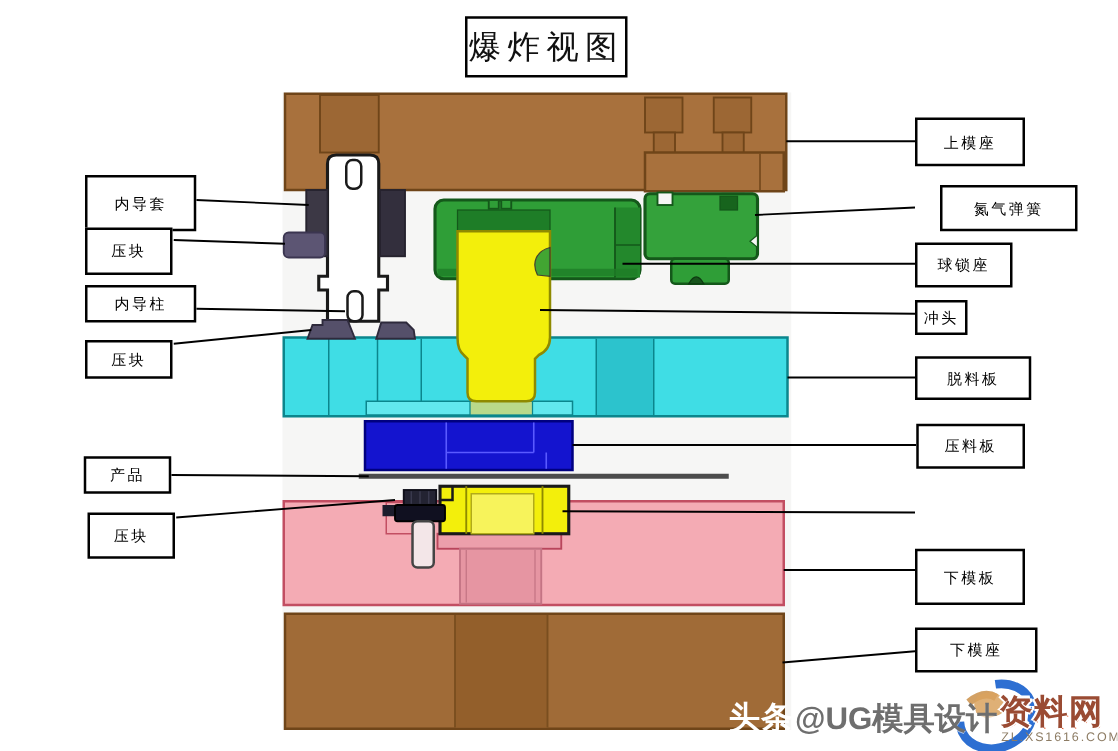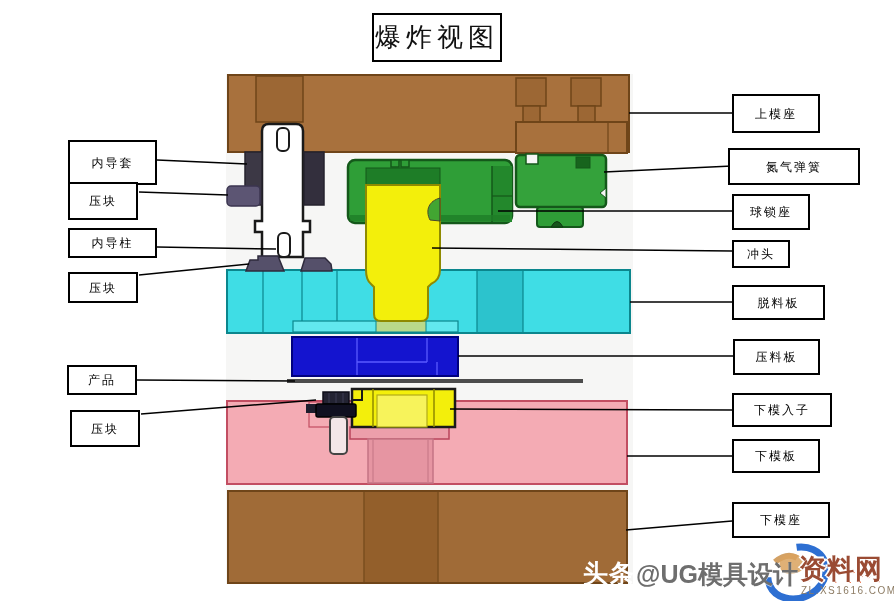--- a/index.html
+++ b/index.html
@@ -180,39 +180,36 @@
   <div class="label-box" style="left:67px;top:365px;width:70px;height:30px">
     <span>产品</span>
     </div>
   <div class="label-box" style="left:70px;top:410px;width:70px;height:37px">
     <span>压块</span>
     </div>
 
   <div class="label-box" style="left:732px;top:94px;width:88px;height:39px">
     <span>上模座</span>
     </div>
-  <div class="label-box" style="left:728px;top:148px;width:132px;height:37px">
+  <div class="label-box" style="left:752px;top:148px;width:110px;height:37px">
     <span>氮气弹簧</span>
     </div>
   <div class="label-box" style="left:732px;top:194px;width:78px;height:36px">
     <span>球锁座</span>
     </div>
-  <div class="label-box" style="left:732px;top:240px;width:58px;height:28px">
+  <div class="label-box" style="left:732px;top:240px;width:42px;height:28px">
     <span>冲头</span>
     </div>
   <div class="label-box" style="left:732px;top:285px;width:93px;height:35px">
     <span>脱料板</span>
     </div>
   <div class="label-box" style="left:733px;top:339px;width:87px;height:36px">
     <span>压料板</span>
     </div>
-  <div class="label-box" style="left:732px;top:393px;width:100px;height:34px">
-    <span>下模入子</span>
-    </div>
-  <div class="label-box" style="left:732px;top:439px;width:88px;height:34px">
+  <div class="label-box" style="left:732px;top:439px;width:88px;height:45px">
     <span>下模板</span>
     </div>
   <div class="label-box" style="left:732px;top:502px;width:98px;height:36px">
     <span>下模座</span>
     </div>
 
   <div id="wm-badge" class="wm">头条</div>
   <div id="wm-handle" class="wm">@UG模具设计</div>
   <div id="wm-logo-text" class="wm">资料网</div>
   <div id="wm-logo-sub" class="wm">ZL.XS1616.COM</div>

